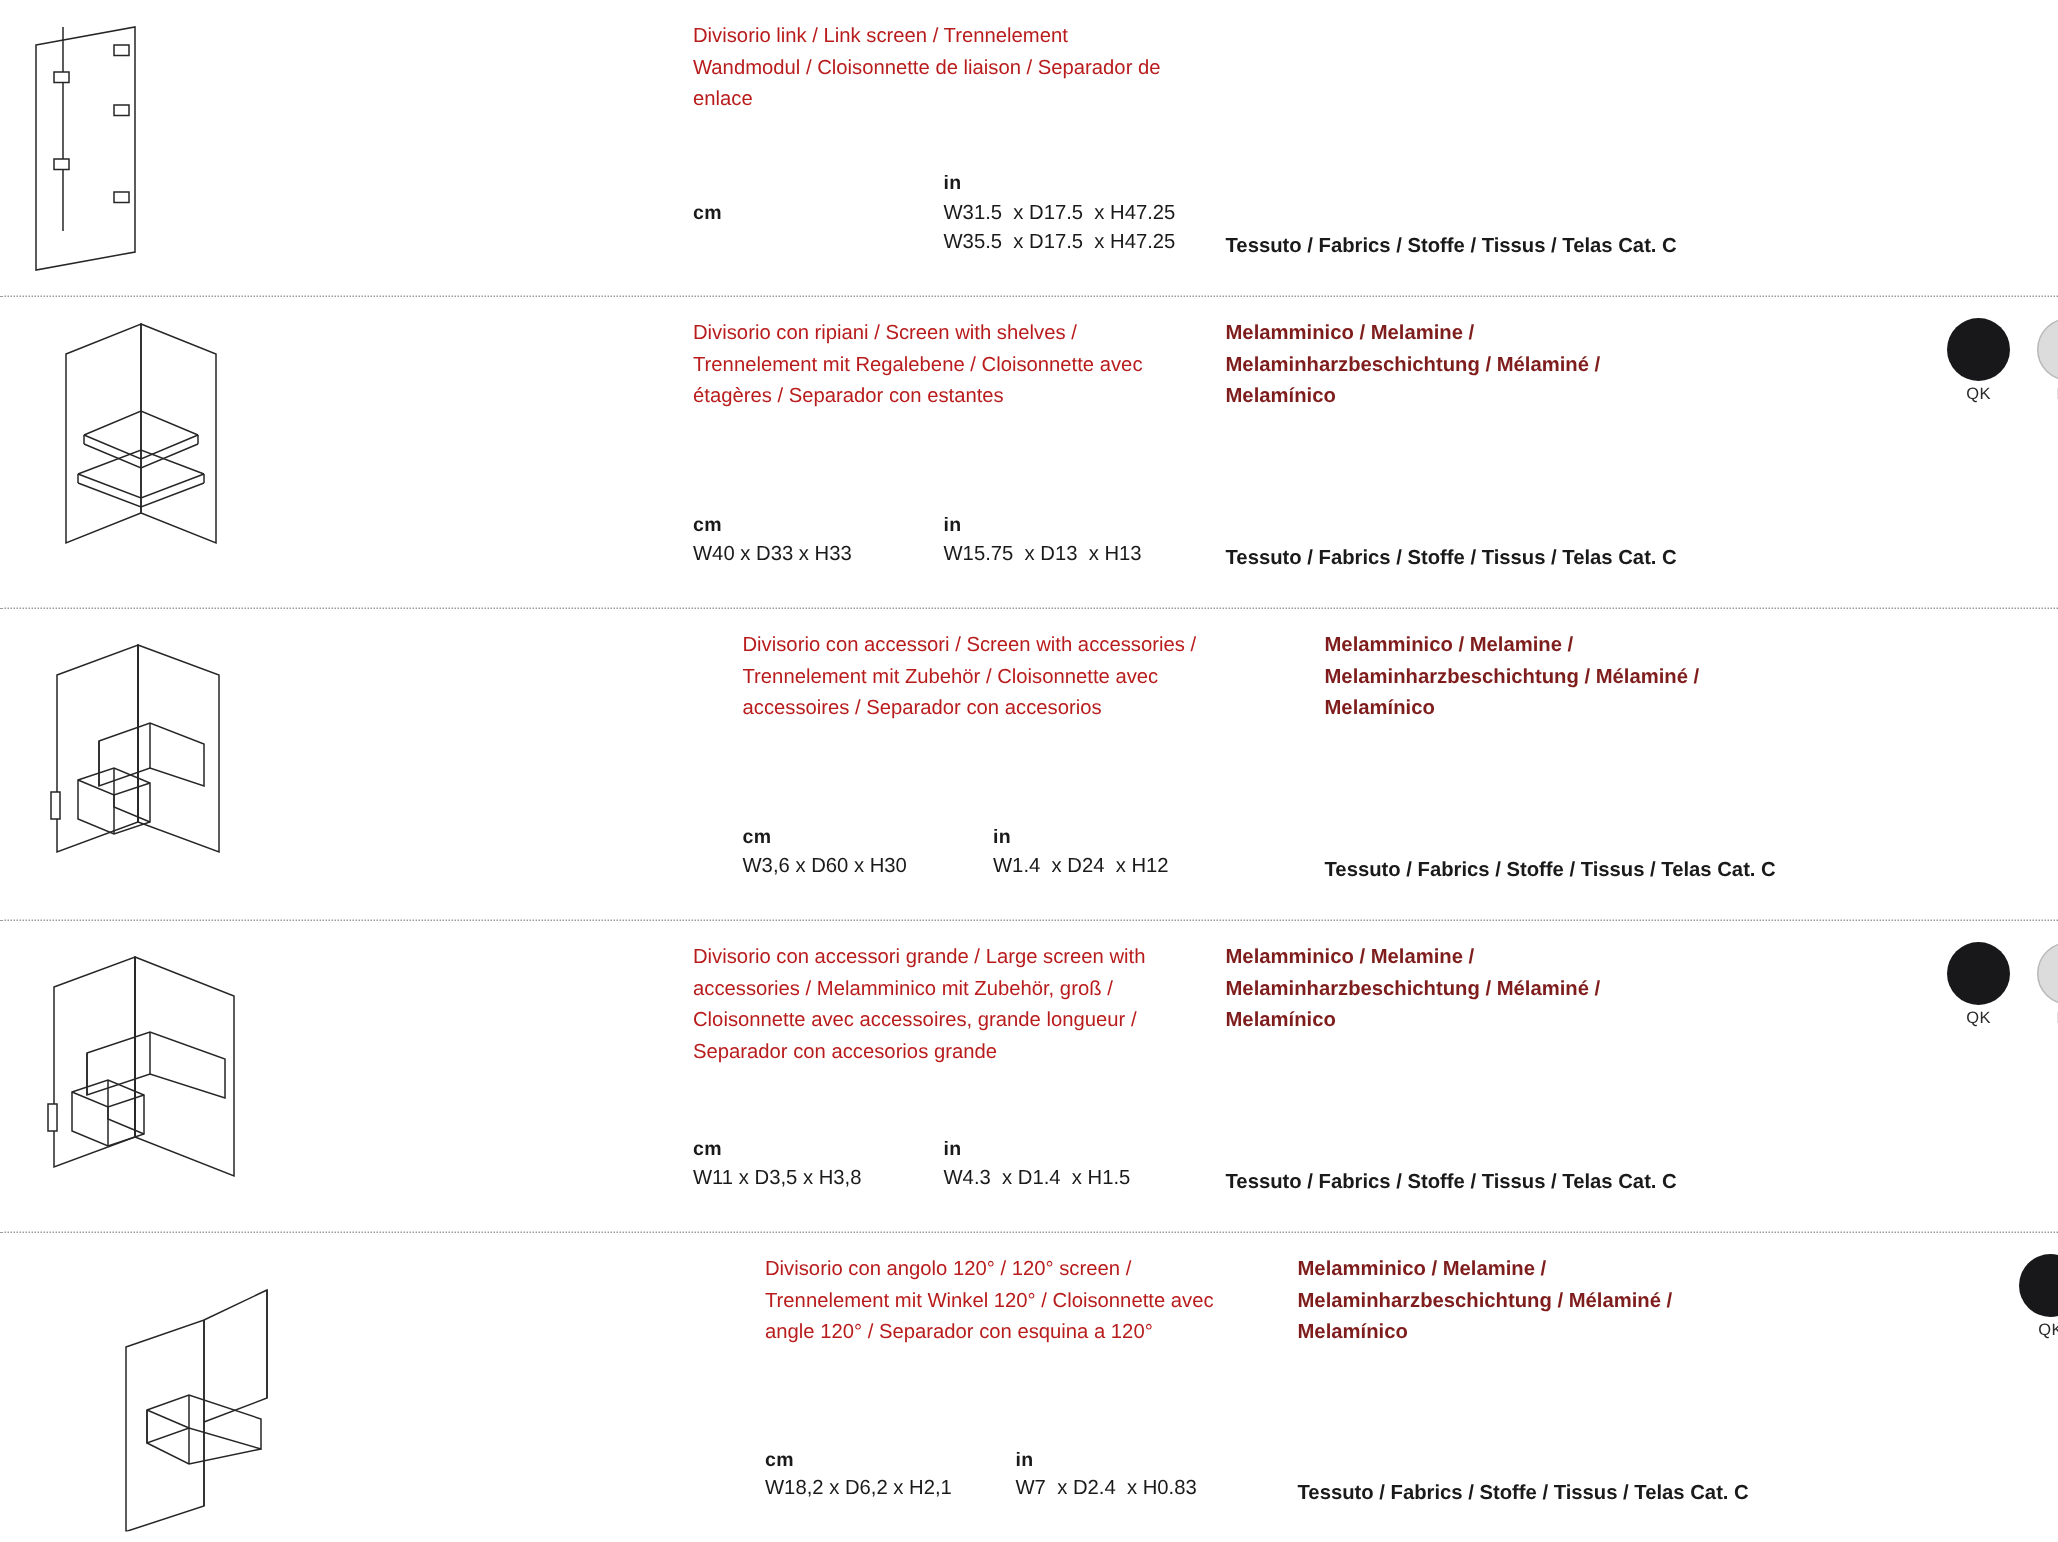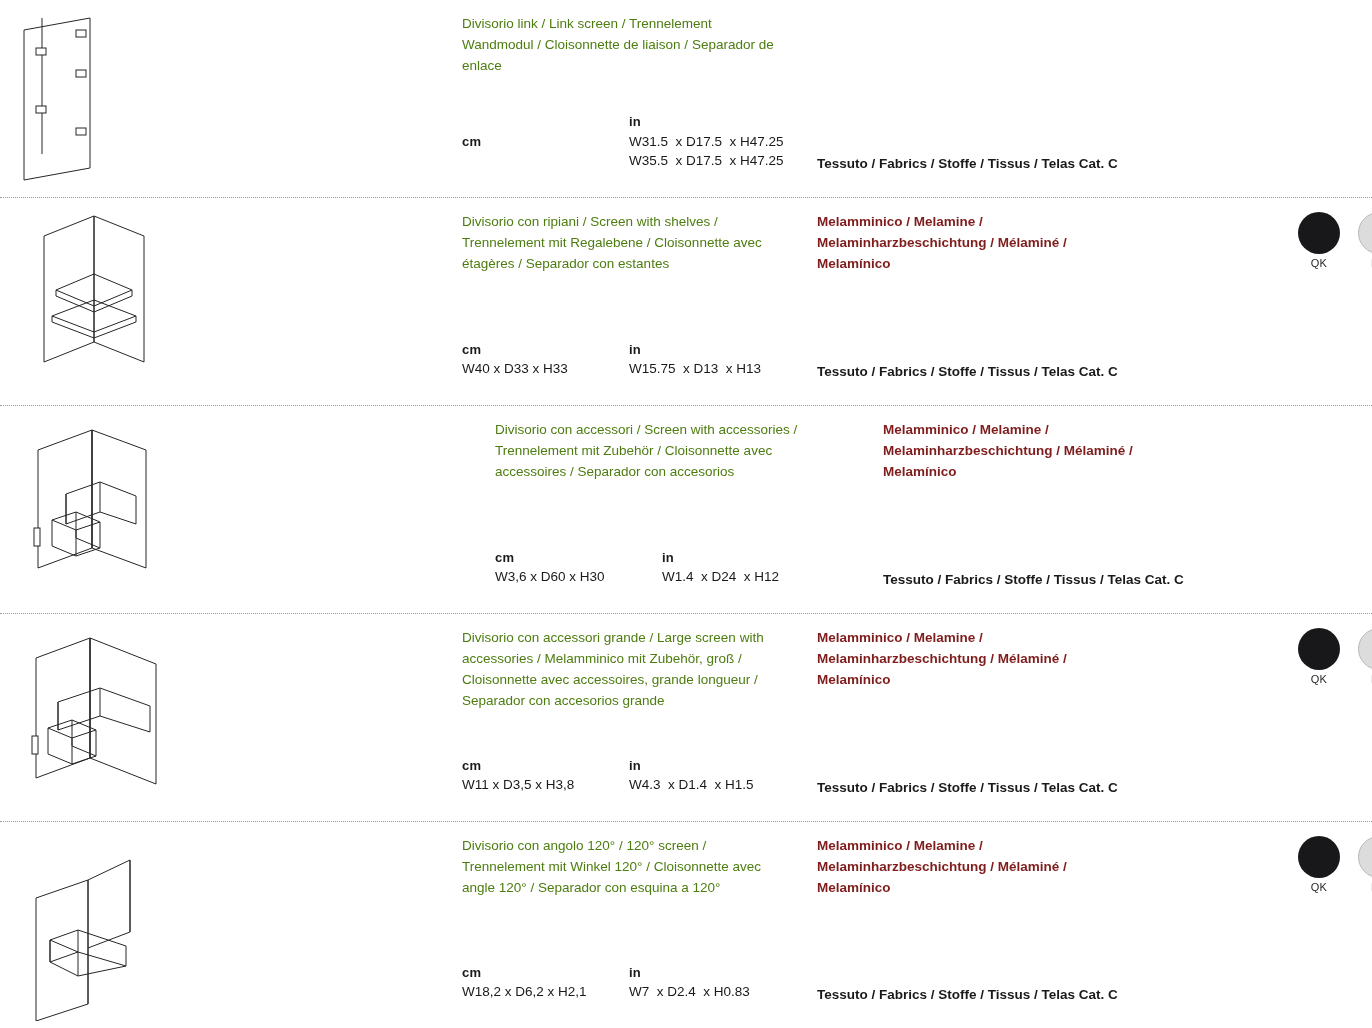--- a/index.html
+++ b/index.html
@@ -41,21 +41,21 @@
   
   .col-mid {
     width: 355px;
     flex: 0 0 355px;
     position: relative;
     padding-top: 14px;
   }
   .names {
     font-size: 13.5px;
     line-height: 1.55;
-    color: #4d7c0f;
+    color: #b91c1c;
     max-width: 312px;
   }
   .dims {
     position: absolute;
     left: 0;
     bottom: 26px;
     display: flex;
     align-items: center;
   }
   .dims .unit-block { margin-right: 0; }
@@ -324,21 +324,21 @@
           <div class="code">QK</div>
         </div>
         <div class="swatch">
           <div class="dot" style="background:#dcdcdc; border:1px solid #b9b9b9;"></div>
           <div class="code">BN</div>
         </div>
       </div>
     </div>
   </div>
 
-  <div class="row last" style="height:206px;">
+  <div class="row last" style="height:206px;padding-left:48px;">
     <div class="col-draw">
       <div class="draw-wrap" style="left:14px; top:14px;">
         <svg width="200" height="185" viewBox="0 0 200 185">
           <g fill="none" stroke="#262626" stroke-width="1">
             <path d="M22 62 L74 44 L74 168 L22 185 Z"></path>
             <path d="M74 44 L116 24 L116 96 L74 112"></path>
             <path d="M74 44 L74 168"></path>
             <path d="M116 24 L116 96"></path>
             <path d="M36 104 L64 94 L112 110 L112 130 L64 116 L36 126 Z"></path>
             <path d="M64 94 L64 116"></path>

